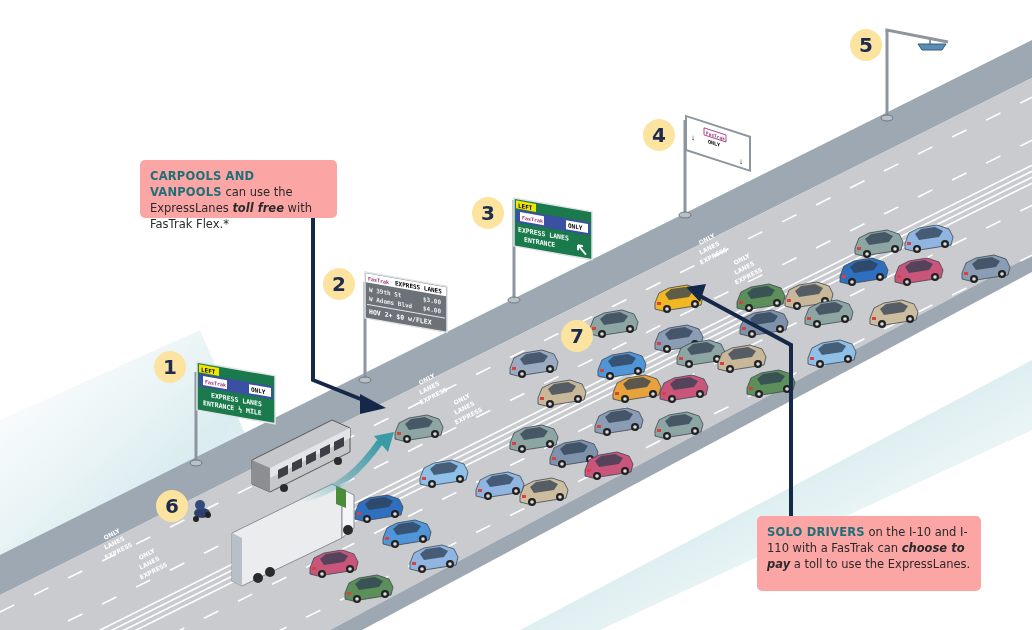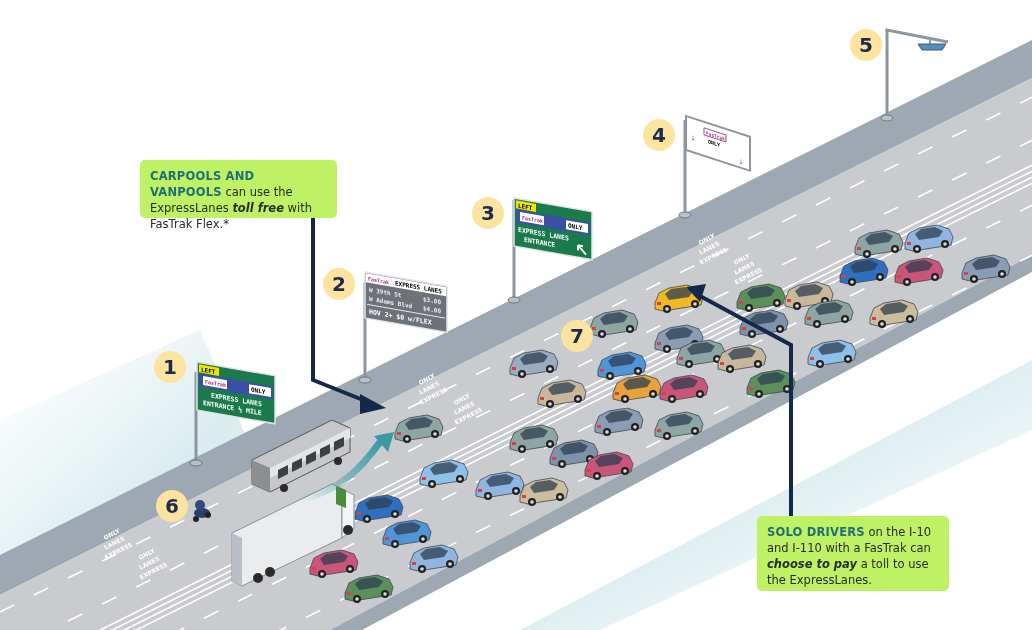--- a/index.html
+++ b/index.html
@@ -1,22 +1,22 @@
 <!DOCTYPE html>
 <html><head>
 <meta charset="utf-8">
 <style>
   html,body{margin:0;padding:0;background:#ffffff;}
   body{width:1032px;height:630px;overflow:hidden;position:relative;font-family:"Liberation Sans",sans-serif;}
   #scene{position:absolute;left:0;top:0;width:1032px;height:630px;}
-  .callout{position:absolute;background:#bef264;border-radius:5px;color:#2a2a2a;font-family:"DejaVu Sans",sans-serif;font-size:11.5px;line-height:16px;padding:8px 10px;box-sizing:border-box;}
+  .callout{position:absolute;background:#fca5a5;border-radius:5px;color:#2a2a2a;font-family:"DejaVu Sans",sans-serif;font-size:11.5px;line-height:16px;padding:8px 10px;box-sizing:border-box;}
   .callout .lead{color:#1f6f78;font-weight:bold;letter-spacing:.2px;}
   .callout em{font-weight:bold;font-style:italic;}
   #callout-carpool{left:140px;top:160px;width:197px;height:58px;}
-  #callout-solo{left:757px;top:516px;width:192px;height:75px;}
+  #callout-solo{left:757px;top:516px;width:224px;height:75px;}
   .badge{position:absolute;width:32px;height:32px;border-radius:50%;background:#fde3a0;color:#1c2b4e;font-family:"DejaVu Sans",sans-serif;font-weight:bold;font-size:20px;line-height:32px;text-align:center;}
   .sign-text{font-family:"DejaVu Sans Mono",monospace;font-weight:bold;}
 </style>
 </head>
 <body>
 
 <svg id="scene" viewBox="0 0 1032 630" xmlns="http://www.w3.org/2000/svg">
   <defs>
     <linearGradient id="shadowGrad" x1="0" y1="0" x2="1" y2="1">
       <stop offset="0" stop-color="#d9ecef" stop-opacity="0"></stop>

